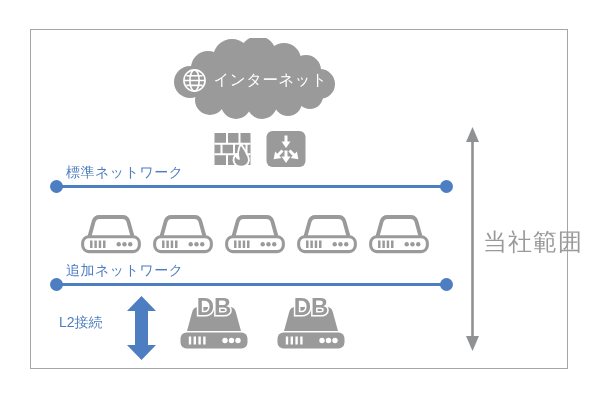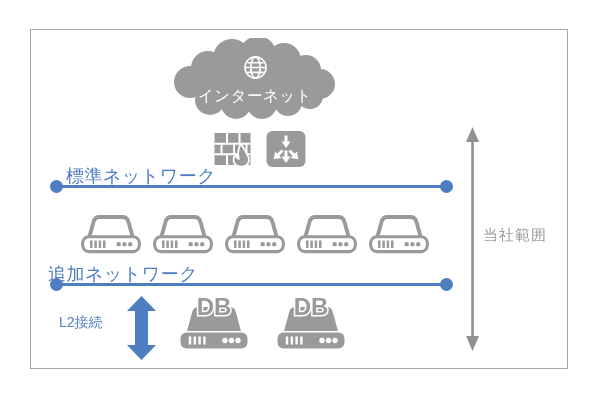--- a/index.html
+++ b/index.html
@@ -14,36 +14,36 @@
   .abs{position:absolute;}
   .frame{
     left:30px;top:29px;width:538px;height:340px;
     border:1.5px solid var(--border);background:#fff;
   }
   
   .cloud{left:172px;top:38px;width:166px;height:82px;}
   .cloud svg.cloud-shape{position:absolute;inset:0;}
   .cloud-row{
     position:absolute;inset:0;display:flex;align-items:center;justify-content:center;
-    gap:6px;padding-top:3px;flex-direction:column;
+    gap:6px;padding-top:3px;
   }
   .cloud-label{color:#fff;font-size:15.5px;letter-spacing:.5px;white-space:nowrap;}
   
   .fg{fill:var(--gray);}      .sg{stroke:var(--gray);}
   .fw{fill:#fff;}             .sw{stroke:#fff;}
   .fb{fill:var(--blue);}
   .fa{fill:var(--arrow_gray);} .sa{stroke:var(--arrow_gray);}
   .nf{fill:none;}
   
   .fw-icon{left:213px;top:130px;}
   .lb-icon{left:266px;top:130px;}
   
-  .net-label{color:var(--blue);font-size:18px;letter-spacing:.5px;white-space:nowrap;text-align:center;}
+  .net-label{color:var(--blue);font-size:14px;letter-spacing:.5px;white-space:nowrap;text-align:center;}
   .lbl-std{left:66px;top:164px;}
-  .lbl-add{left:48px;top:262px;}
+  .lbl-add{left:66px;top:262px;}
   .netline{height:3px;background:var(--blue);width:389px;left:57px;}
   .line-std{top:185px;}
   .line-add{top:283px;}
   .dot{position:absolute;width:13px;height:13px;border-radius:50%;background:var(--blue);top:-5px;}
   .dot-l{left:-7px;} .dot-r{right:-7px;}
   
   .server-row{left:80px;top:204px;display:flex;gap:10px;}
   .server-row svg{display:block;}
   
   .db{width:68px;height:58px;}
@@ -52,21 +52,21 @@
   .db-text{
     font-family:"Liberation Sans","DejaVu Sans",sans-serif;
     font-size:24px;font-weight:bold;fill:var(--gray);
     stroke:#fff;stroke-width:3px;paint-order:stroke;text-anchor:middle;
   }
   
   .l2-label{left:59px;top:314px;color:var(--blue);font-size:14px;white-space:nowrap;}
   .l2-arrow{left:127px;top:296px;}
   
   .scope-arrow{left:463px;top:127px;}
-  .scope-label{left:483px;top:226px;color:var(--gray);font-size:15px;letter-spacing:1px;white-space:nowrap;}
+  .scope-label{left:483px;top:226px;color:var(--gray);font-size:24px;letter-spacing:1px;white-space:nowrap;}
 </style>
 </head>
 <body>
 
 <svg width="0" height="0" style="position:absolute" aria-hidden="true">
   <defs>
     <symbol id="srv" viewBox="0 0 64 52">
       <path class="fw sg" stroke-width="4" stroke-linejoin="round" d="M9 36 L14 18 Q15.3 13.5 20 13.5 L44 13.5 Q48.7 13.5 50 18 L55 36 Z"></path>
       <rect class="fw sg" stroke-width="3.2" x="2.5" y="34" width="59" height="15.5" rx="6.5"></rect>
       <path class="sg nf" stroke-width="2.6" d="M11.5 38 V45.8 M16 38 V45.8 M20.5 38 V45.8 M25 38 V45.8"></path>

